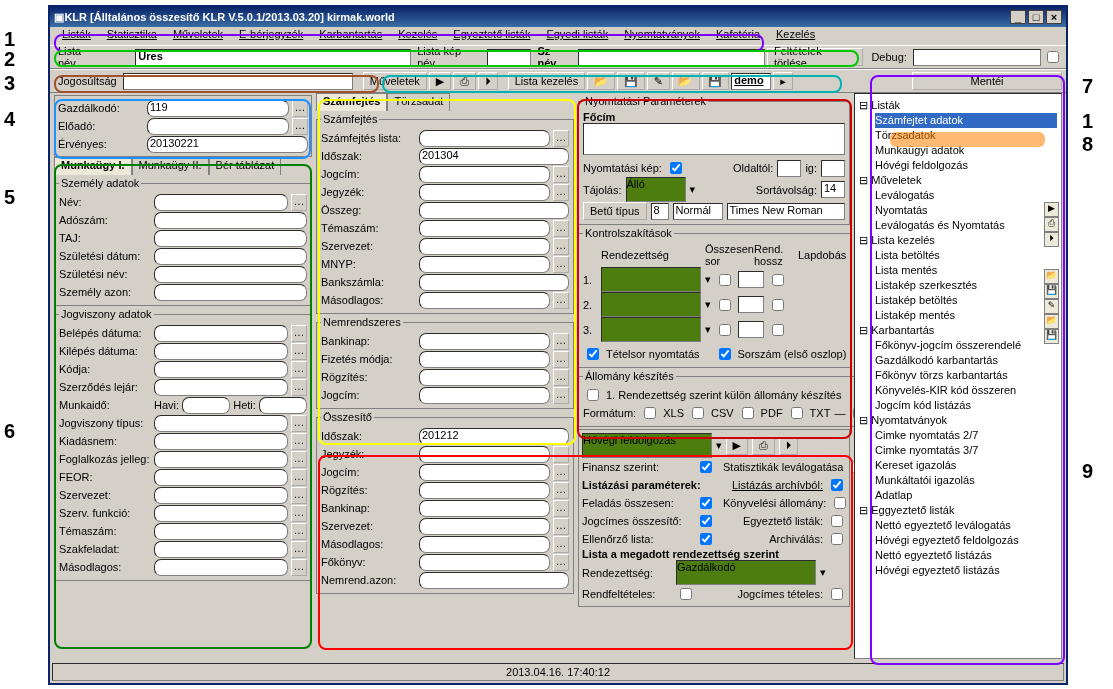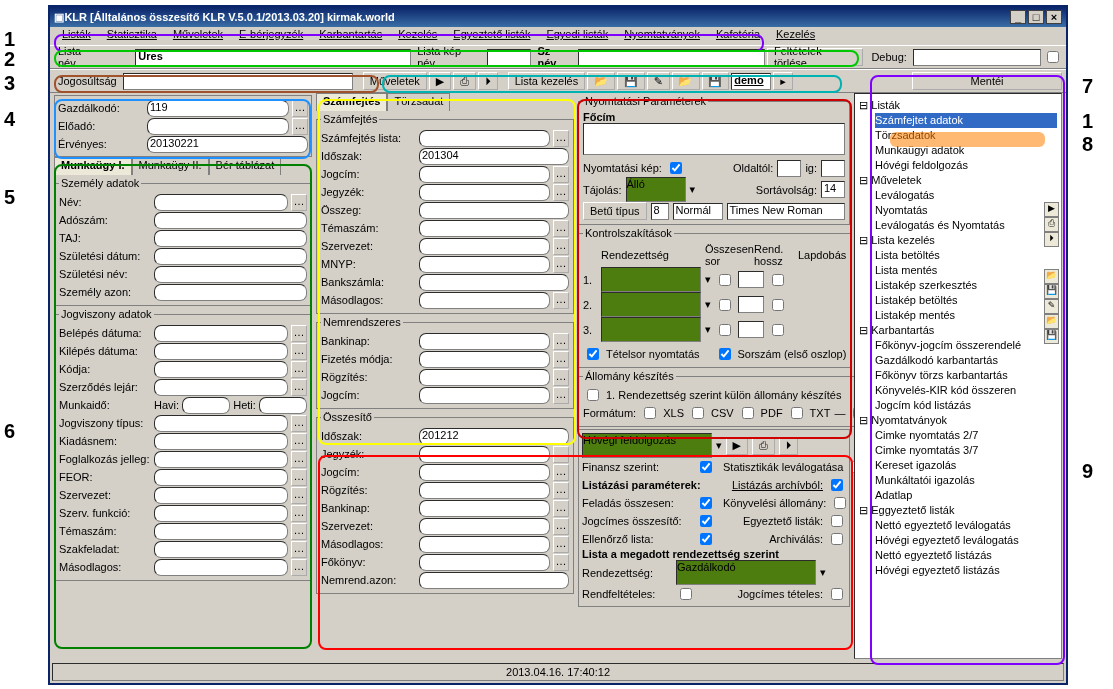--- a/index.html
+++ b/index.html
@@ -574,21 +574,21 @@
           <div class="sub">
             <div class="node">Cimke nyomtatás 2/7</div>
             <div class="node">Cimke nyomtatás 3/7</div>
             <div class="node">Kereset igazolás</div>
             <div class="node">Munkáltatói igazolás</div>
             <div class="node">Adatlap</div>
           </div>
           <div class="node">⊟ <span>Eggyeztető listák</span></div>
           <div class="sub">
             <div class="node">Nettó egyeztető leválogatás</div>
-            <div class="node">Hóvégi egyeztető leválogatás</div>
+            <div class="node">Hóvégi egyeztető feldolgozás</div>
             <div class="node">Nettó egyeztető listázás</div>
             <div class="node">Hóvégi egyeztető listázás</div>
           </div>
         </div>
       </div>
     </div>
 
     <div class="status">
       <span class="sp"></span>
       <span>2013.04.16. 17:40:12</span>

